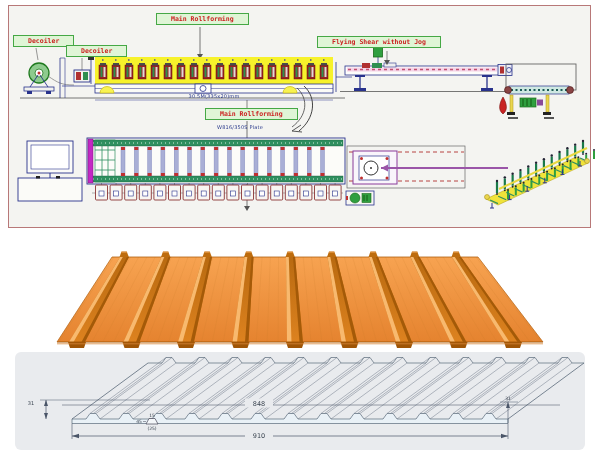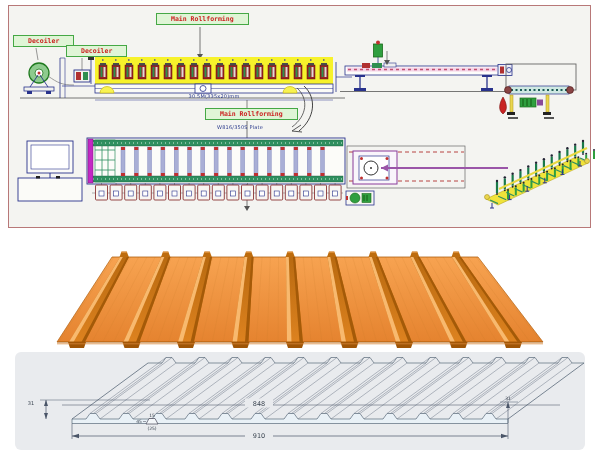--- a/index.html
+++ b/index.html
@@ -426,20 +426,21 @@
         <path d="M304,86 C317,98 315,118 299,131" fill="none" stroke="#444" stroke-width="1"></path>
         <path d="M297,88 C309,99 307,116 292,127" fill="none" stroke="#444" stroke-width="0.8"></path>
         <line x1="292" y1="131" x2="301" y2="125" stroke="#444" stroke-width="0.9"></line>
         <line x1="292" y1="131" x2="302" y2="132" stroke="#444" stroke-width="0.9"></line>
       </g>
   </svg>
 
   <div class="cad-label" style="left:13px;top:35px">Decoiler</div>
   <div class="cad-label" style="left:66px;top:45px">Decoiler</div>
   <div class="cad-label" style="left:156px;top:13px">Main Rollforming</div>
+  <div class="cad-label" style="left:317px;top:36px">Flying Shear without Jog</div>
   <div class="cad-label" style="left:205px;top:108px">Main Rollforming</div>
 
   <div class="dim-micro" style="left:168px;top:93px;width:92px">30.5M(335x20)mm</div>
   <div class="dim-micro" style="left:192px;top:124px;width:96px">W816/350S Plate</div>
 
   <svg id="svg-sheet" class="abs-svg" style="top:243px" width="600" height="112">
     <defs>
       <linearGradient id="gb" x1="0" y1="0" x2="0" y2="1">
         <stop offset="0" stop-color="#f7a351"></stop>
           <stop offset="1" stop-color="#e5832f"></stop>

